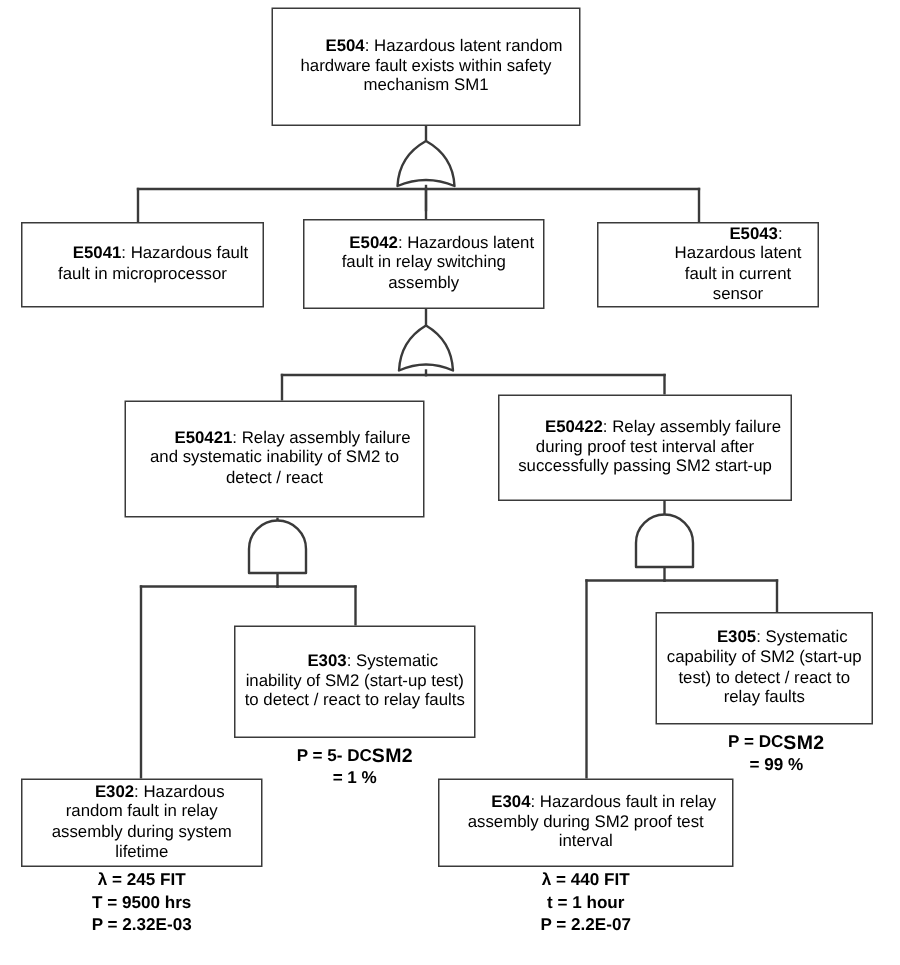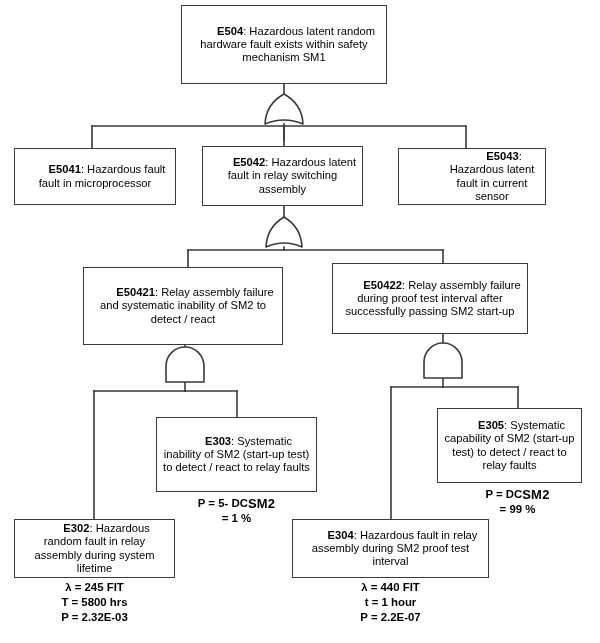--- a/index.html
+++ b/index.html
@@ -155,21 +155,21 @@
     <div><span>P = DC</span><sub>SM2</sub></div>
     <div>= 99 %</div>
   </div>
 
   <div class="node f11" style="left:14px; top:519px; width:161px; height:59px;">
     <span class="txt"><b>E302</b><span>: </span><span>Hazardous random fault in relay assembly during system lifetime</span></span>
   </div>
 
   <div class="params" style="left:14px; top:580px; width:161px;">
     <div>λ = 245 FIT</div>
-    <div>T = 5800 hrs</div>
+    <div>T = 9500 hrs</div>
     <div>P = 2.32E-03</div>
   </div>
 
   <div class="node f11" style="left:292px; top:519px; width:197px; height:59px;">
     <span class="txt"><b>E304</b><span>: </span><span>Hazardous fault in relay assembly during SM2 proof test interval</span></span>
   </div>
 
   <div class="params" style="left:292px; top:580px; width:197px;">
     <div>λ = 440 FIT</div>
     <div>t = 1 hour</div>

